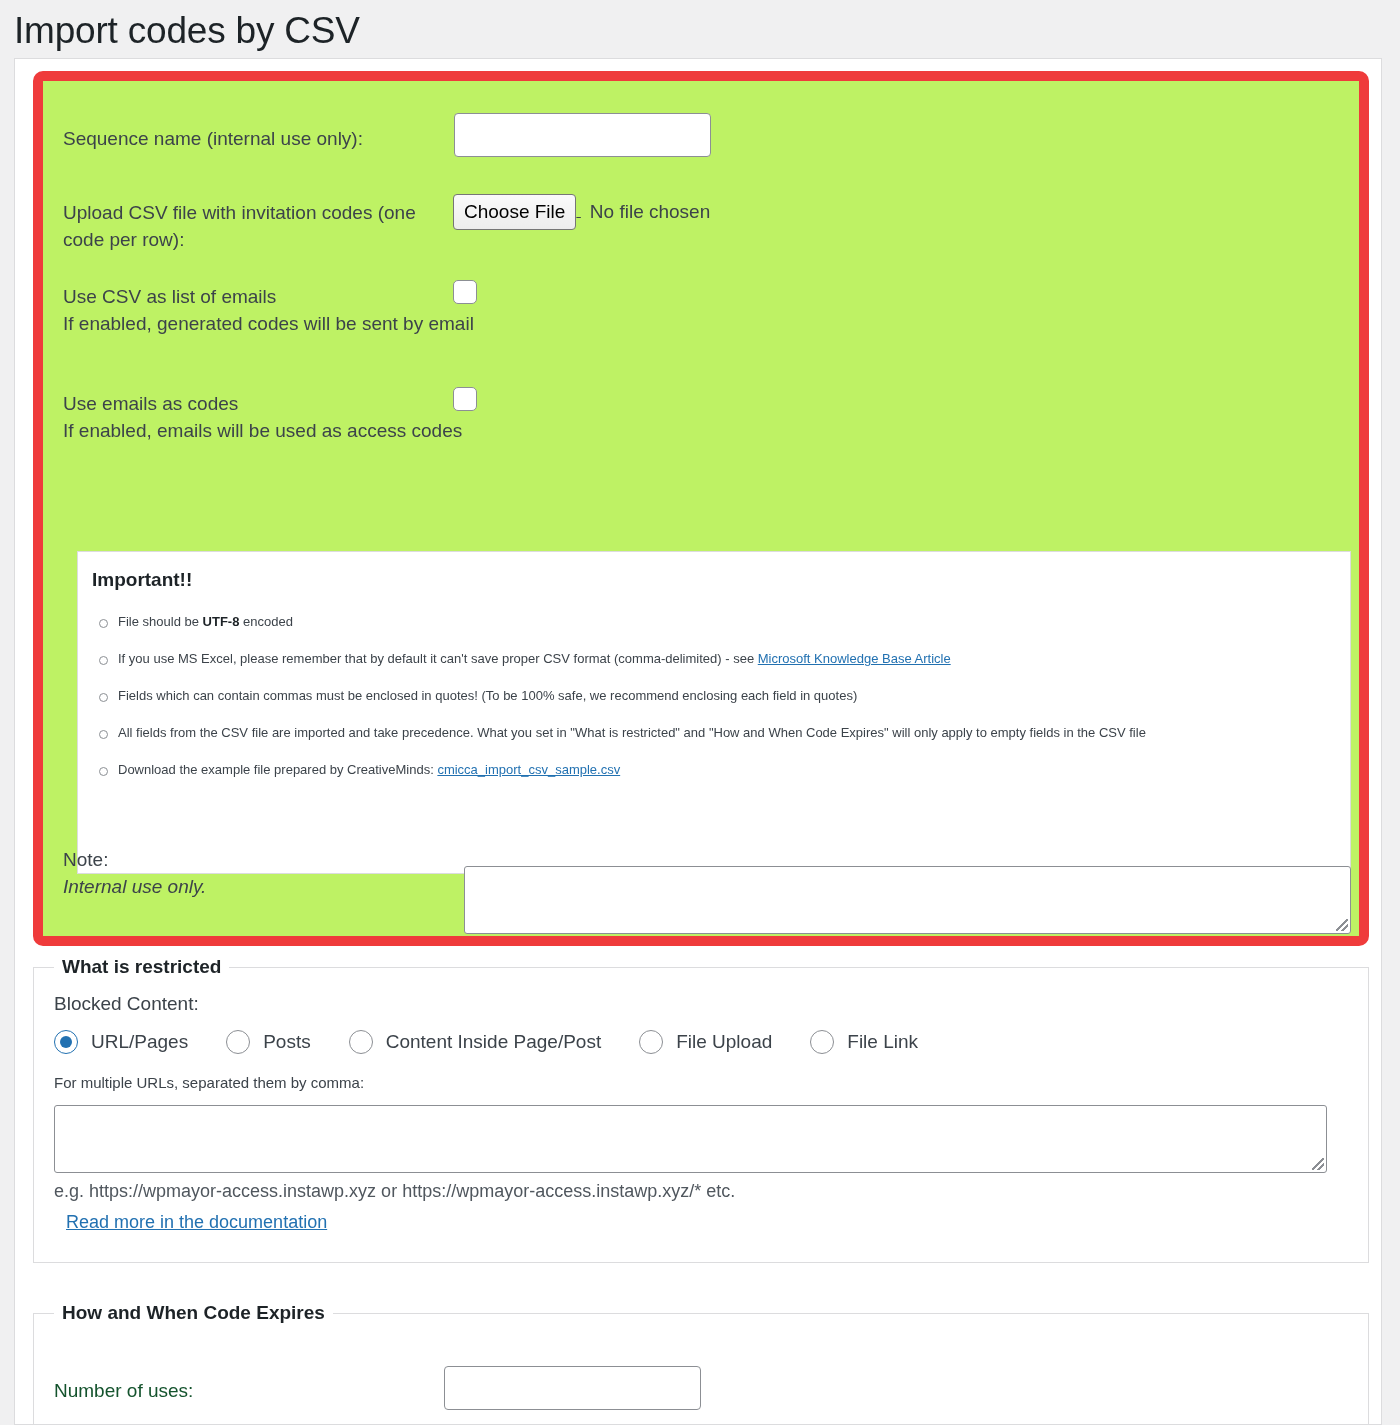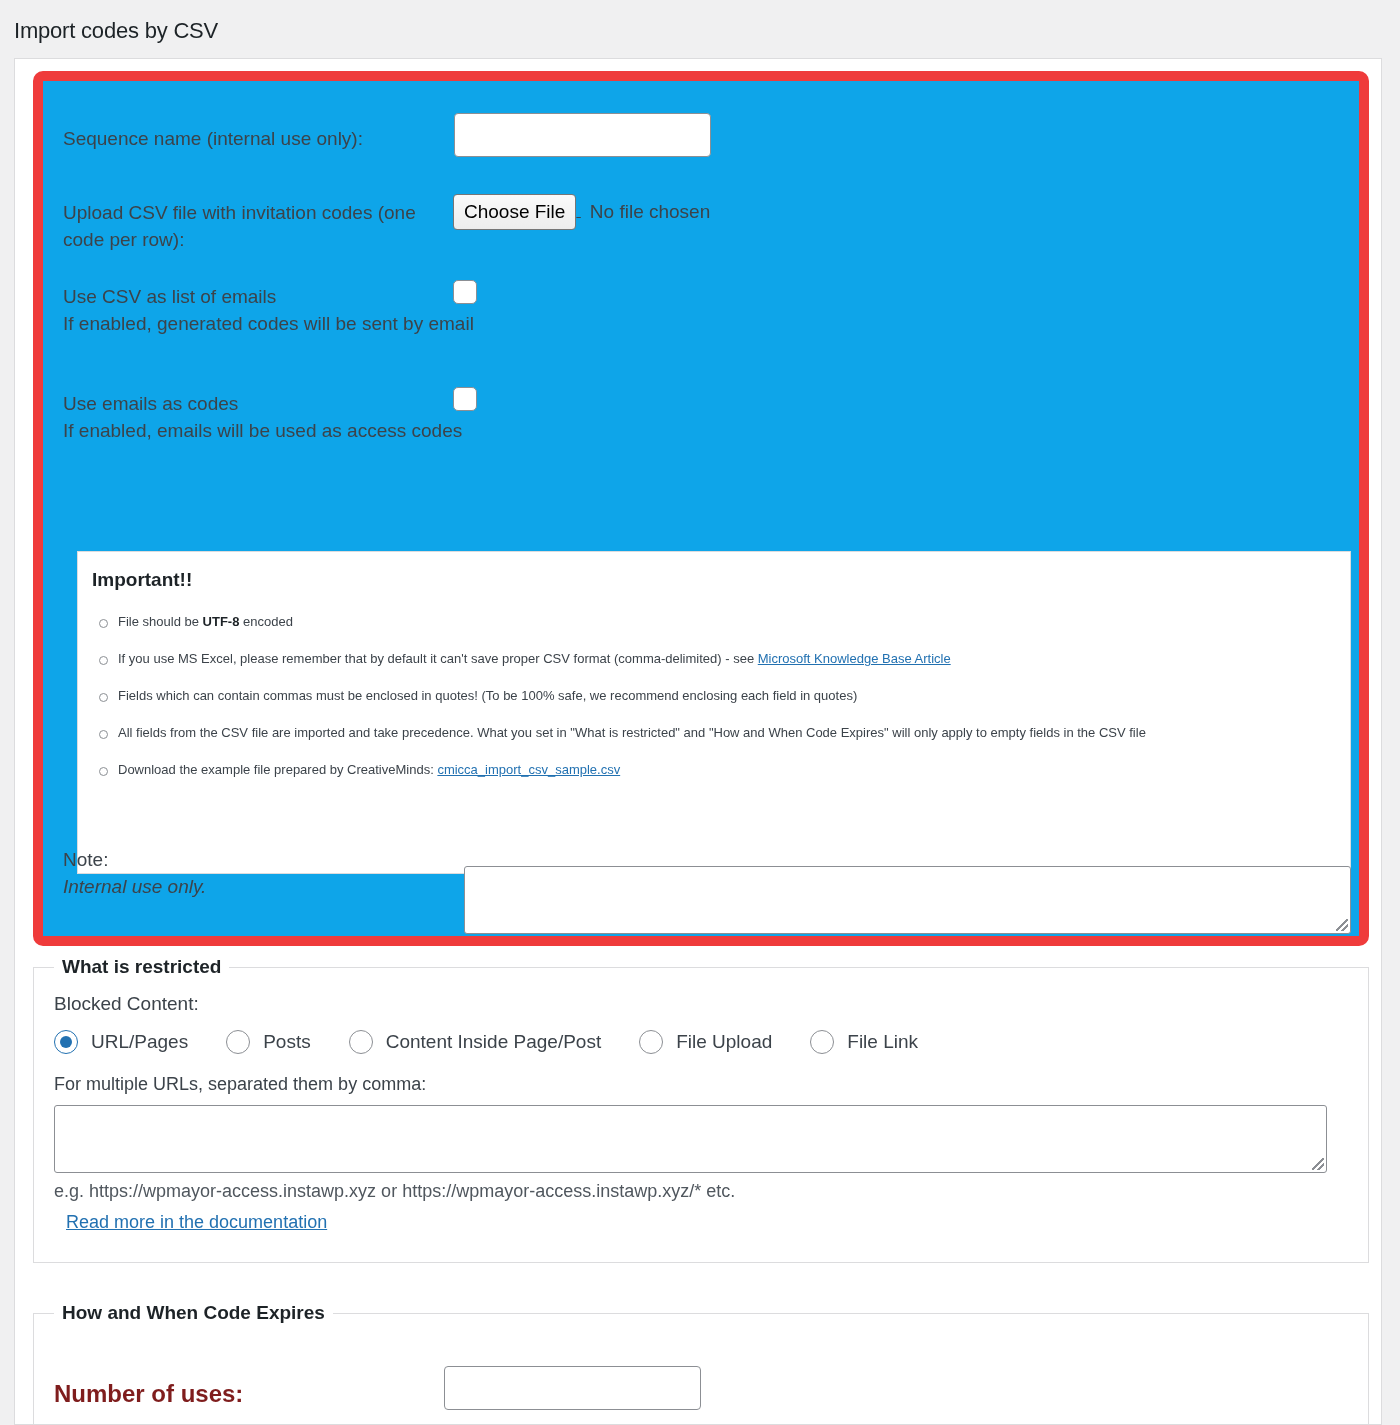--- a/index.html
+++ b/index.html
@@ -11,21 +11,21 @@
     color: #3c434a;
     overflow: hidden;
   }
 
   #page { position: relative; width: 1400px; height: 1425px; }
 
   
   .page-title {
     position: absolute;
     left: 14px; top: 12px;
-    font-size: 22px;
+    font-size: 37px;
     font-weight: 400;
     color: #1d2327;
     letter-spacing: -0.2px;
     line-height: 38px;
   }
 
   
   .panel {
     position: absolute;
     left: 14px; top: 58px;
@@ -36,21 +36,21 @@
   }
 
   
   .redbox {
     position: absolute;
     left: 18px; top: 12px;
     width: 1336px;
     height: 875px;
     border: 10px solid #ef3b3b;
     border-radius: 10px;
-    background: #0ea5e9;
+    background: #bef264;
   }
 
   .redbox-inner { position: relative; width: 100%; height: 100%; }
 
   
   .frow { position: absolute; }
 
   .flabel {
     font-size: 19px;
     line-height: 27px;
@@ -196,33 +196,33 @@
   .radio.checked::after {
     content: "";
     position: absolute;
     left: 5px; top: 5px;
     width: 12px; height: 12px;
     border-radius: 50%;
     background: #2271b1;
   }
   .radio-label { font-size: 19px; color: #3c434a; margin-left: 13px; white-space: nowrap; }
 
-  .urls-label { position: absolute; left: 20px; top: 96px; font-size: 18px; color: #3c434a; }
+  .urls-label { position: absolute; left: 20px; top: 96px; font-size: 15px; color: #3c434a; }
   .urls-area {
     position: absolute;
     left: 20px; top: 127px;
     width: 1273px; height: 68px;
     border: 1px solid #8c8f94;
     border-radius: 3px;
     background: #fff;
   }
   .urls-hint { position: absolute; left: 20px; top: 203px; font-size: 18px; color: #50575e; }
   .urls-doc { position: absolute; left: 32px; top: 234px; font-size: 18px; }
 
-  .uses-label { position: absolute; left: 20px; top: 56px; font-size: 24px; color: #7f1d1d; font-weight: bold; }
+  .uses-label { position: absolute; left: 20px; top: 56px; font-size: 19px; color: #14532d; }
   .uses-input { position: absolute; left: 410px; top: 42px; width: 257px; height: 44px; }
 </style>
 </head>
 <body>
 
 <div id="page">
 
   <div class="page-title">Import codes by CSV</div>
 
   <div class="panel">

